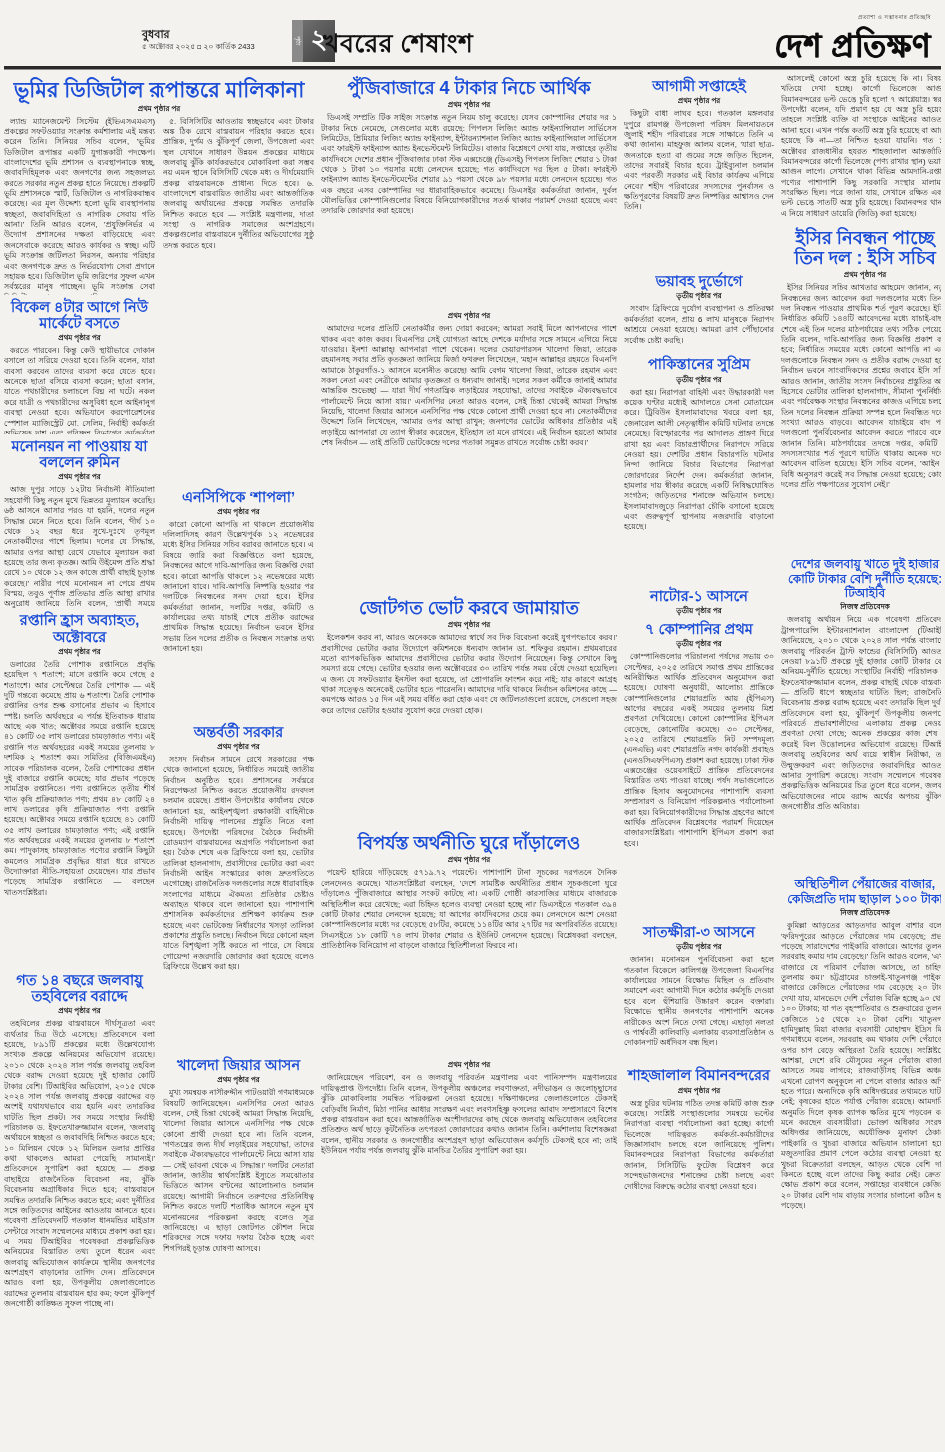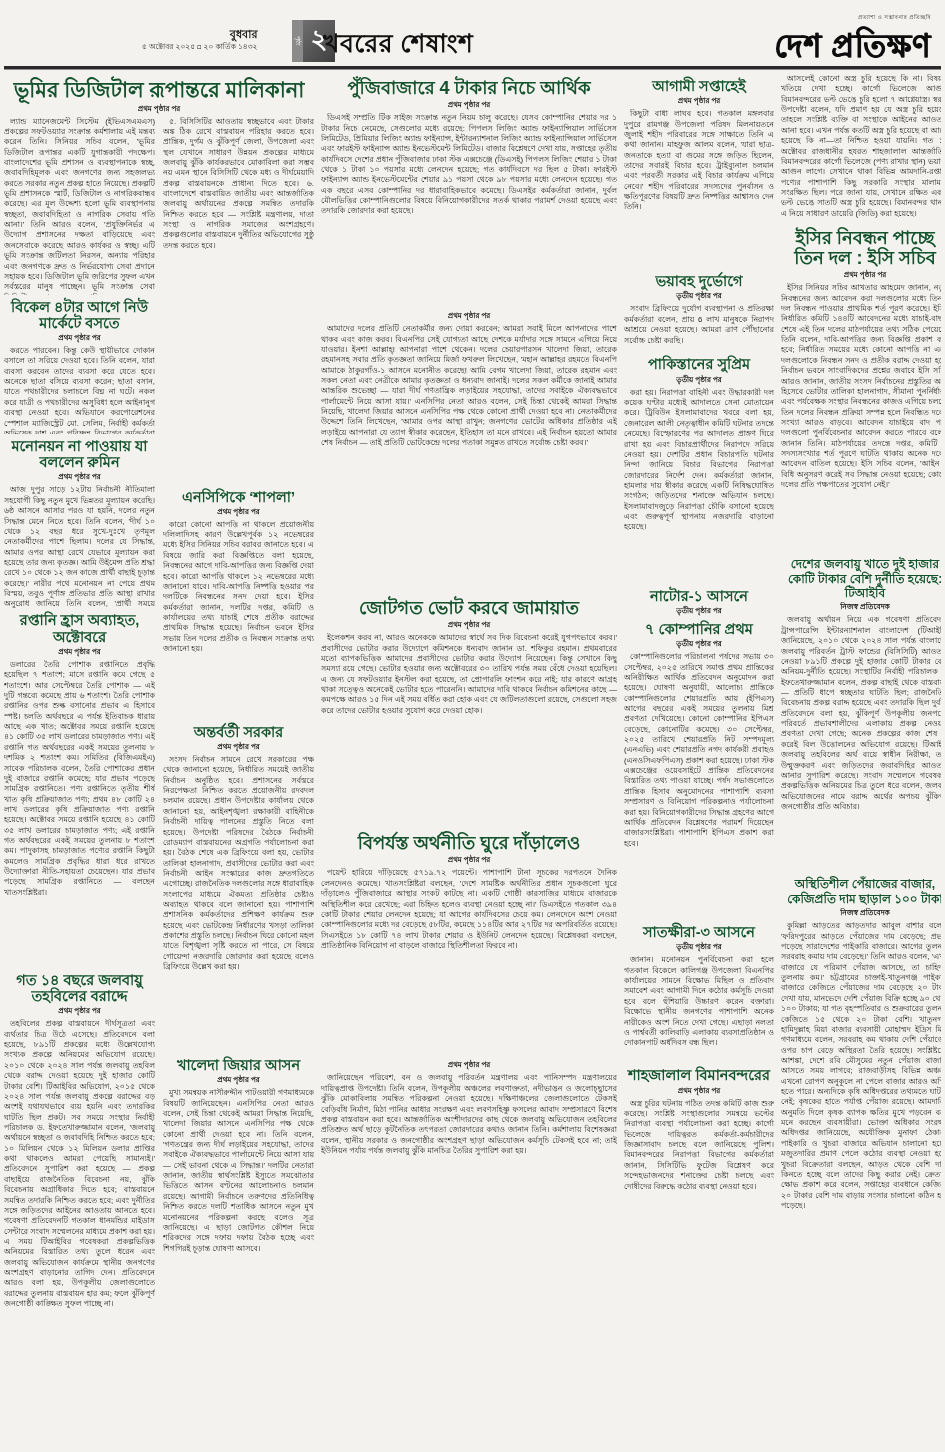--- a/index.html
+++ b/index.html
@@ -6,60 +6,60 @@
   body{
     width:945px;height:1452px;overflow:hidden;
     background:#efeeea;
     font-family:"Liberation Sans",sans-serif;
     color:#1c1c1c;
     -webkit-font-smoothing:antialiased;
   }
   .page{width:945px;height:1452px;background:#f3f2ee;position:relative;box-sizing:border-box;padding:0 4px;}
   
   .masthead{height:66px;position:relative;border-bottom:2.5px solid #2a2a2a;box-shadow:0 1.5px 0 #2a2a2a;margin-bottom:6px;}
-  .date-block{position:absolute;left:138px;top:28px;text-align:right;line-height:1.25;}
+  .date-block{position:absolute;left:138px;top:28px;text-align:left;line-height:1.25;}
   .date-day{font-size:11px;font-weight:bold;}
   .date-line{font-size:7.5px;color:#222;}
   .pagebox{position:absolute;left:288px;top:20px;display:flex;height:42px;}
   .pagebox .strip{width:11px;background:#8a8a8a;color:#fff;font-size:6px;writing-mode:vertical-rl;text-align:center;line-height:11px;}
   .pagebox .num{width:32px;background:linear-gradient(135deg,#6f6f6f,#3f3f3f);color:#fff;font-size:26px;font-weight:bold;display:flex;align-items:center;justify-content:center;}
   .section-title{position:absolute;left:319px;top:24px;font-size:25px;font-weight:bold;letter-spacing:.5px;color:#111;}
   .brand{position:absolute;right:10px;top:14px;text-align:right;}
   .brand-tag{font-size:5.5px;color:#333;letter-spacing:.5px;}
   .brand-name{font-size:30px;font-weight:bold;color:#0d0d0d;letter-spacing:1px;transform:scaleY(1.08);text-shadow:1px 0 0 #0d0d0d;}
   
   .cols{display:flex;gap:7px;height:1372px;overflow:hidden;}
   .colgroup12{width:310px;flex:none;}
   .g12-heads{text-align:center;}
   .subcols{display:flex;gap:8px;}
   .ncol{overflow:hidden;}
   .col1,.col2{width:151px;flex:none;}
   .colmid{width:296px;flex:none;overflow:hidden;}
   .col5{width:150px;flex:none;overflow:hidden;}
   .col6{width:168px;flex:none;overflow:hidden;}
   
-  .headline{font-weight:bold;text-align:center;color:#14532d;line-height:1.12;margin:4px 0 1px;}
+  .headline{font-weight:bold;text-align:center;color:#1d4ed8;line-height:1.12;margin:4px 0 1px;}
   .h-xl{font-size:21px;}
   .h-lg{font-size:18px;}
   .h-md{font-size:14.5px;}
   .h-sm{font-size:12px;line-height:1.2;}
   .contlabel{font-size:7.2px;font-weight:bold;text-align:center;margin:1px 0 2px;color:#111;}
   .byline{font-size:7.5px;font-weight:bold;text-align:center;margin:1px 0 2px;}
   .body{font-size:7.8px;line-height:1.33;text-align:justify;color:#242424;overflow:hidden;word-break:break-word;}
   .body::first-letter{padding-left:6px;}
 </style>
 </head>
 <body>
 
 <div class="page">
 
   <div class="masthead">
     <div class="date-block">
       <div class="date-day">বুধবার</div>
-      <div class="date-line">৫ অক্টোবর ২০২৫ ◻ ২০ কার্তিক ১৪৩২</div>
+      <div class="date-line">৫ অক্টোবর ২০২৫ ◻ ২০ কার্তিক 2433</div>
     </div>
     <div class="pagebox">
       <div class="strip">পৃষ্ঠা</div>
       <div class="num">২</div>
     </div>
     <div class="section-title">খবরের শেষাংশ</div>
     <div class="brand">
       <div class="brand-tag">প্রত্যাশা ও সম্ভাবনার প্রতিচ্ছবি</div>
       <div class="brand-name">দেশ প্রতিক্ষণ</div>
     </div>

